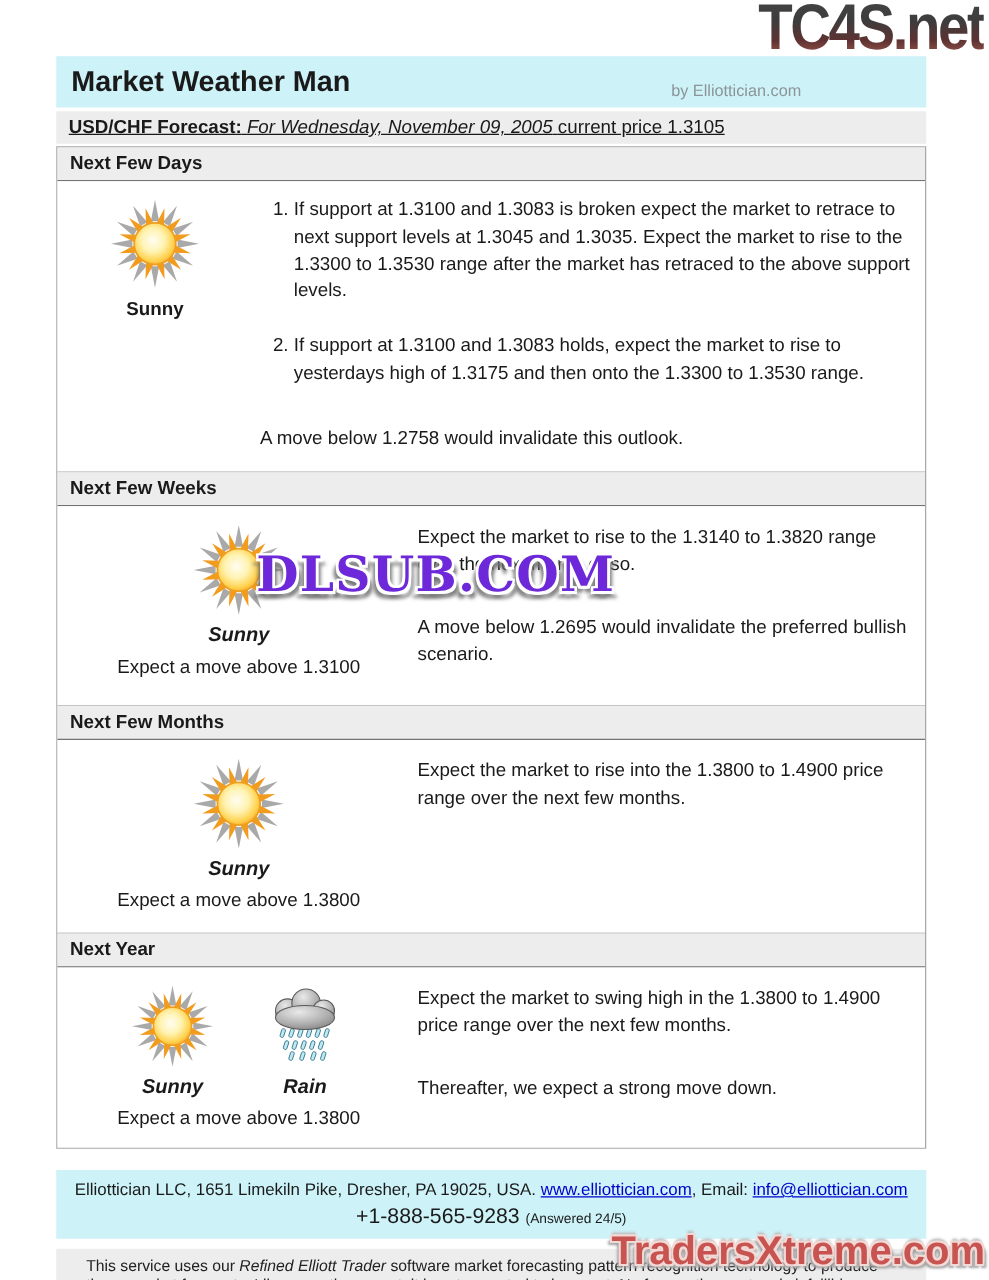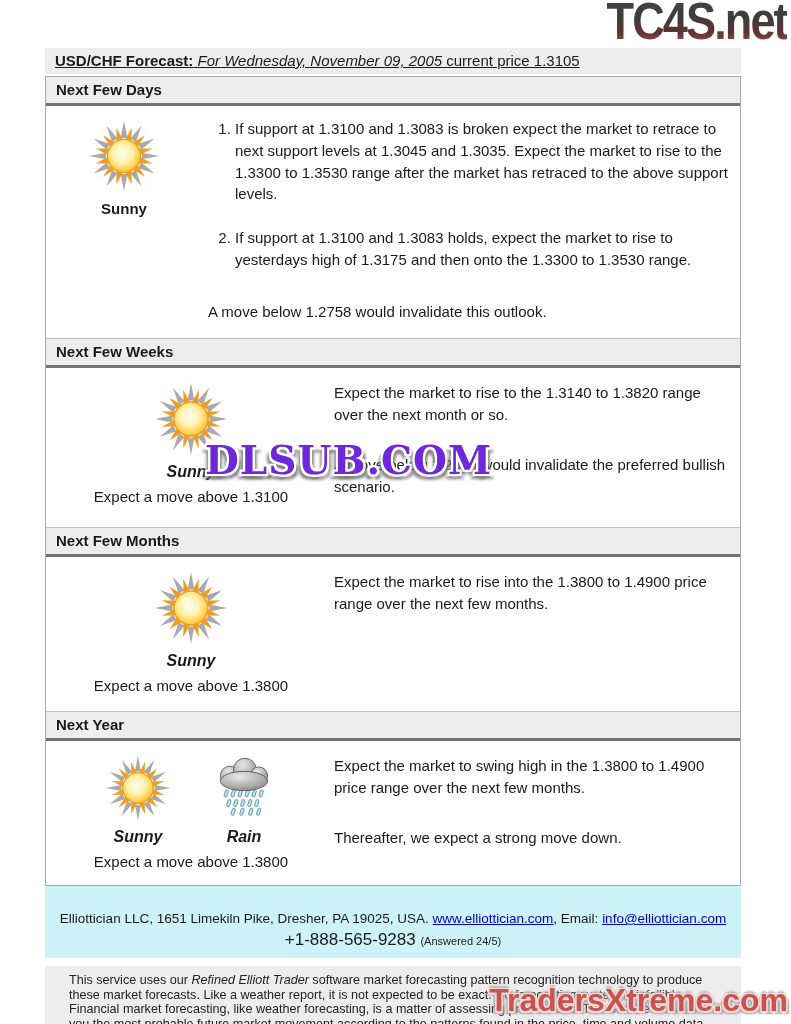--- a/index.html
+++ b/index.html
@@ -49,21 +49,21 @@
   .forecastbar {
     background:#ededed; margin-top:3px; padding:4px 10px 5px; font-size:15px;text-decoration:underline;
   }
   .forecastbar .lbl { font-weight:bold; }
   .forecastbar .date { font-style:italic; }
 
   .sections { border:1px solid #a8a8a8; margin-top:2px; background:#fff; }
   .sec + .sec { border-top:1px solid #c4c4c4; }
   .sec-header {
     background:#ededed; padding:4px 10px 5px; font-weight:bold; font-size:15px;
-    border-bottom:3px solid #737373;
+    border-bottom:1px solid #737373;
   }
   .sec-body { display:flex; background:#fff; font-size:15px; line-height:1.45; }
 
   
   .sec-days .sec-body { padding:10px 10px 16px 8px; }
   .col-icon-sm { width:140px; flex:none; text-align:center; padding-top:2px; }
   .col-icon-sm .cond { font-weight:bold; margin-top:4px; font-size:15px; }
   .col-icon-sm .note { margin:2px auto 0; width:112px; }
   .sec-days .col-text { flex:1; padding-left:14px; }
   .sec-days ol { margin:2px 0 12px; padding-left:27px; }
@@ -78,21 +78,21 @@
   .col-text2 p + p { margin-top:28px; }
   .sec-weeks .sec-body, .sec-months .sec-body { padding:6px 4px 14px 4px; }
   .sec-year .sec-body { padding:6px 4px 12px 4px; }
   .icon-pair { display:flex; justify-content:center; gap:36px; }
   .icon-stack { text-align:center; }
 
   svg.wicon { display:block; margin:0 auto; }
 
   
   .footer {
-    background:#cdf2f8; text-align:center; padding:25px 6px 8px;
+    background:#cdf2f8; margin-top:17px; text-align:center; padding:8px 6px 8px;
   }
   .footer .addr { font-size:13.5px; }
   .footer .phone-line { margin-top:4px; font-size:17px; }
   .footer .phone-note { font-size:11px; }
   a.lnk { color:#0000cc; text-decoration:underline; cursor:pointer; }
 
   .disclaimer {
     background:#ededed; margin-top:8px; padding:7px 24px 10px;
     font-size:12.6px; line-height:14.6px; color:#222;
   }
@@ -100,20 +100,24 @@
 </style>
 </head>
 <body>
 
 <div class="tc4s">TC4S.net</div>
 <div class="dlsub">DLSUB.COM</div>
 <div class="tx">TradersXtreme.com</div>
 
 <div class="doc">
 
+  <div class="masthead">
+    <span class="title">Market Weather Man</span>
+    <span class="byline">by Elliottician.com</span>
+  </div>
 
   <div class="forecastbar">
     <span class="lbl">USD/CHF Forecast:</span>
     <span class="date">For Wednesday, November 09, 2005</span>
     <span class="price">current price 1.3105</span>
   </div>
 
   <div class="sections">
 
     <div class="sec sec-days">

